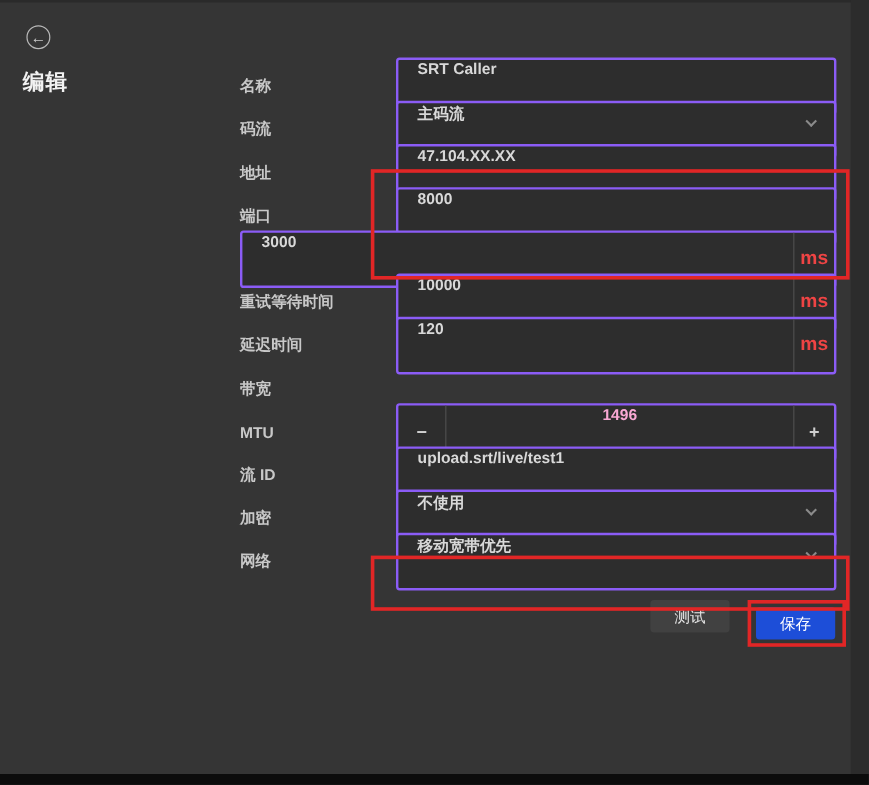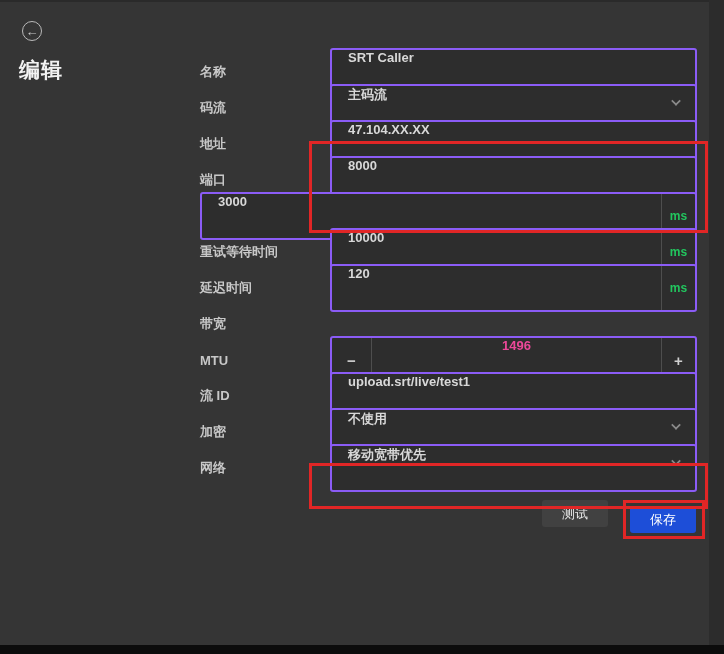--- a/index.html
+++ b/index.html
@@ -18,51 +18,51 @@
 
   
   .back-btn {
     position:absolute; left:22px; top:21px;
     width:20px; height:20px; border:1.5px solid #b9b9b9; border-radius:50%;
     display:flex; align-items:center; justify-content:center;
     color:#c9c9c9; font-size:13px; line-height:1; cursor:pointer;
   }
   .page-title {
     position:absolute; left:19px; top:56px;
-    font-size:21px; font-weight:bold; color:#f2f2f2; letter-spacing:1px;
+    font-size:18px; font-weight:bold; color:#f2f2f2; letter-spacing:1px;
   }
 
   
   .form-area { position:absolute; left:200px; top:56px; width:497px; }
   .row { display:flex; align-items:center; height:32px; margin-bottom:4px;font-weight:bold; }
   .row-label { width:130px; font-size:13px; color:#c8c8c8; flex:none; }
   .field {
     flex:1; height:48px; background:#2d2d2d; border:2px solid #8b5cf6; border-radius:3px;
     display:flex; font-size:13px; color:#d8d8d8; position:relative;
   }
   .field .val { padding-left:16px; flex:1; white-space:nowrap; overflow:hidden; }
   .field .suffix {
     flex:none; width:34px; height:100%; border-left:1px solid #4e4e4e;
     display:flex; align-items:center; justify-content:center;
-    color:#22c55e; font-size:12px;
+    color:#ef4444; font-size:16px;
   }
   .chev {
     position:absolute; right:15px; top:11px;
     width:8px; height:8px;
     border-right:2px solid #8b8b8b; border-bottom:2px solid #8b8b8b;
     transform:rotate(45deg) scale(0.85);
   }
   .stepper-btn {
     flex:none; height:100%;
     display:flex; align-items:center; justify-content:center;
     color:#cfcfcf; font-size:15px; cursor:pointer; user-select:none;
   }
   .stepper-minus { width:40px; border-right:1px solid #4e4e4e; }
   .stepper-plus  { width:34px; border-left:1px solid #4e4e4e; }
-  .stepper-val { flex:1; text-align:center; font-size:13px; color:#ec4899; }
+  .stepper-val { flex:1; text-align:center; font-size:13px; color:#f9a8d4; }
 
   
   .btn-row { display:flex; justify-content:flex-end; margin-top:16px; gap:15px; }
   .btn {
     height:27px; padding:0 20px; border-radius:3px; border:none;
     font-size:13px; cursor:pointer; font-family:inherit;
     display:flex; align-items:center; justify-content:center;
   }
   .btn-test { background:#414141; color:#e8e8e8; }
   .btn-save { background:#1d4ed8; color:#ffffff; }

